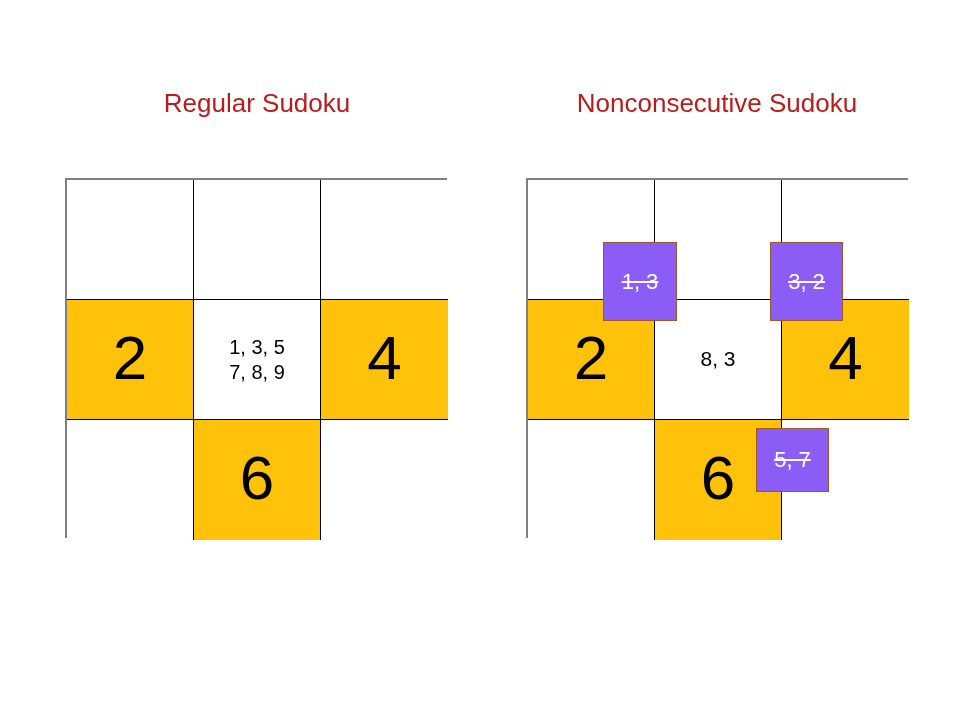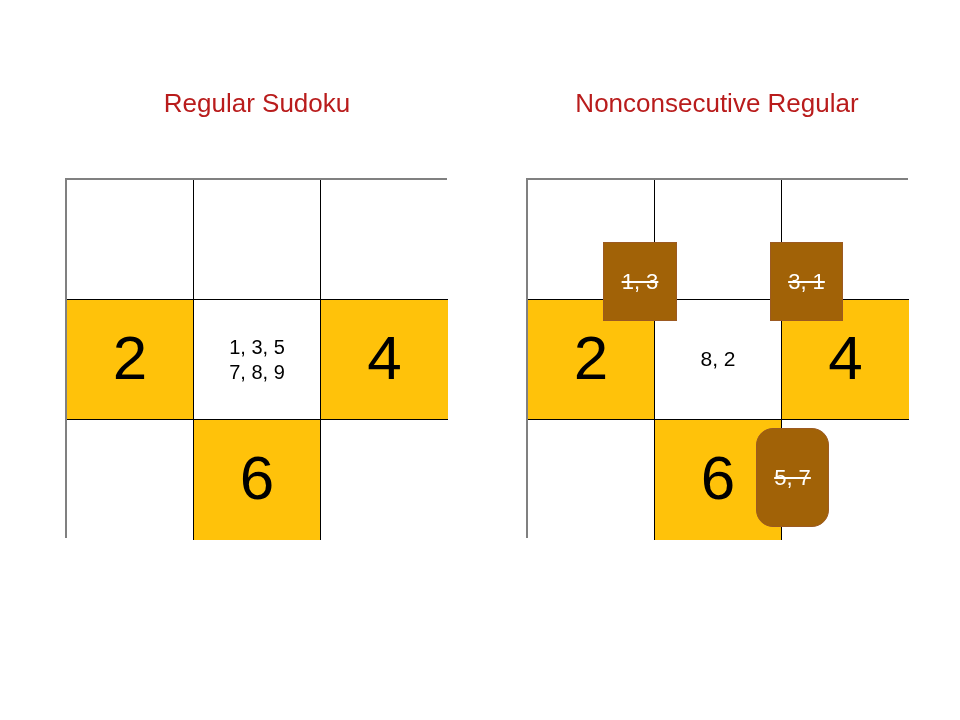--- a/index.html
+++ b/index.html
@@ -88,38 +88,38 @@
     white-space: pre-line;
   }
   .cell .candidates.small {
     font-size: 21px;
   }
 
   
   .note {
     position: absolute;
     box-sizing: border-box;
-    background: #a16207;
+    background: #8b5cf6;
     border: 1.5px solid #9C5A22;
     display: flex;
     align-items: center;
     justify-content: center;
     z-index: 10;
   }
   .note .note-text {
     font-size: 22px;
     color: #ffffff;
     text-decoration: line-through;
     text-decoration-thickness: 2px;
     line-height: 1;
     white-space: nowrap;
   }
   #note-1 { left: 603px; top: 242px; width: 74px;  height: 79px; }
   #note-2 { left: 770px; top: 242px; width: 73px;  height: 79px; }
-  #note-3 { left: 756px; top: 428px; width: 73px;  height: 99px; border-radius: 17px; }
+  #note-3 { left: 756px; top: 428px; width: 73px;  height: 64px; }
 </style>
 </head>
 <body>
 
 <div class="stage">
 
   <div class="panel-title" id="title-left">Regular Sudoku</div>
 
   <div class="grid" id="grid-left">
     <div class="grid-inner">
@@ -151,40 +151,40 @@
       <div class="cell row-2 col-1 filled" style="left:127px; top:240px;">
         <span class="digit">6</span>
       </div>
       <div class="cell row-2 col-2" style="left:254px; top:240px;">
         <span class="digit"></span>
       </div>
 
     </div>
   </div>
 
-  <div class="panel-title" id="title-right">Nonconsecutive Regular</div>
+  <div class="panel-title" id="title-right">Nonconsecutive Sudoku</div>
 
   <div class="grid" id="grid-right">
     <div class="grid-inner">
 
       <div class="cell row-0 col-0" style="left:0px;  top:0px;">
         <span class="digit"></span>
       </div>
       <div class="cell row-0 col-1" style="left:127px; top:0px;">
         <span class="digit"></span>
       </div>
       <div class="cell row-0 col-2" style="left:254px; top:0px;">
         <span class="digit"></span>
       </div>
 
       <div class="cell row-1 col-0 filled" style="left:0px;  top:120px;">
         <span class="digit">2</span>
       </div>
       <div class="cell row-1 col-1" style="left:127px; top:120px;">
-        <span class="candidates small">8, 2</span>
+        <span class="candidates small">8, 3</span>
       </div>
       <div class="cell row-1 col-2 filled" style="left:254px; top:120px;">
         <span class="digit">4</span>
       </div>
 
       <div class="cell row-2 col-0" style="left:0px;  top:240px;">
         <span class="digit"></span>
       </div>
       <div class="cell row-2 col-1 filled" style="left:127px; top:240px;">
         <span class="digit">6</span>
@@ -193,19 +193,19 @@
         <span class="digit"></span>
       </div>
 
     </div>
   </div>
 
   <div class="note" id="note-1">
     <span class="note-text">1, 3</span>
   </div>
   <div class="note" id="note-2">
-    <span class="note-text">3, 1</span>
+    <span class="note-text">3, 2</span>
   </div>
   <div class="note" id="note-3">
     <span class="note-text">5, 7</span>
   </div>
 
 </div>
 
 </body></html>

